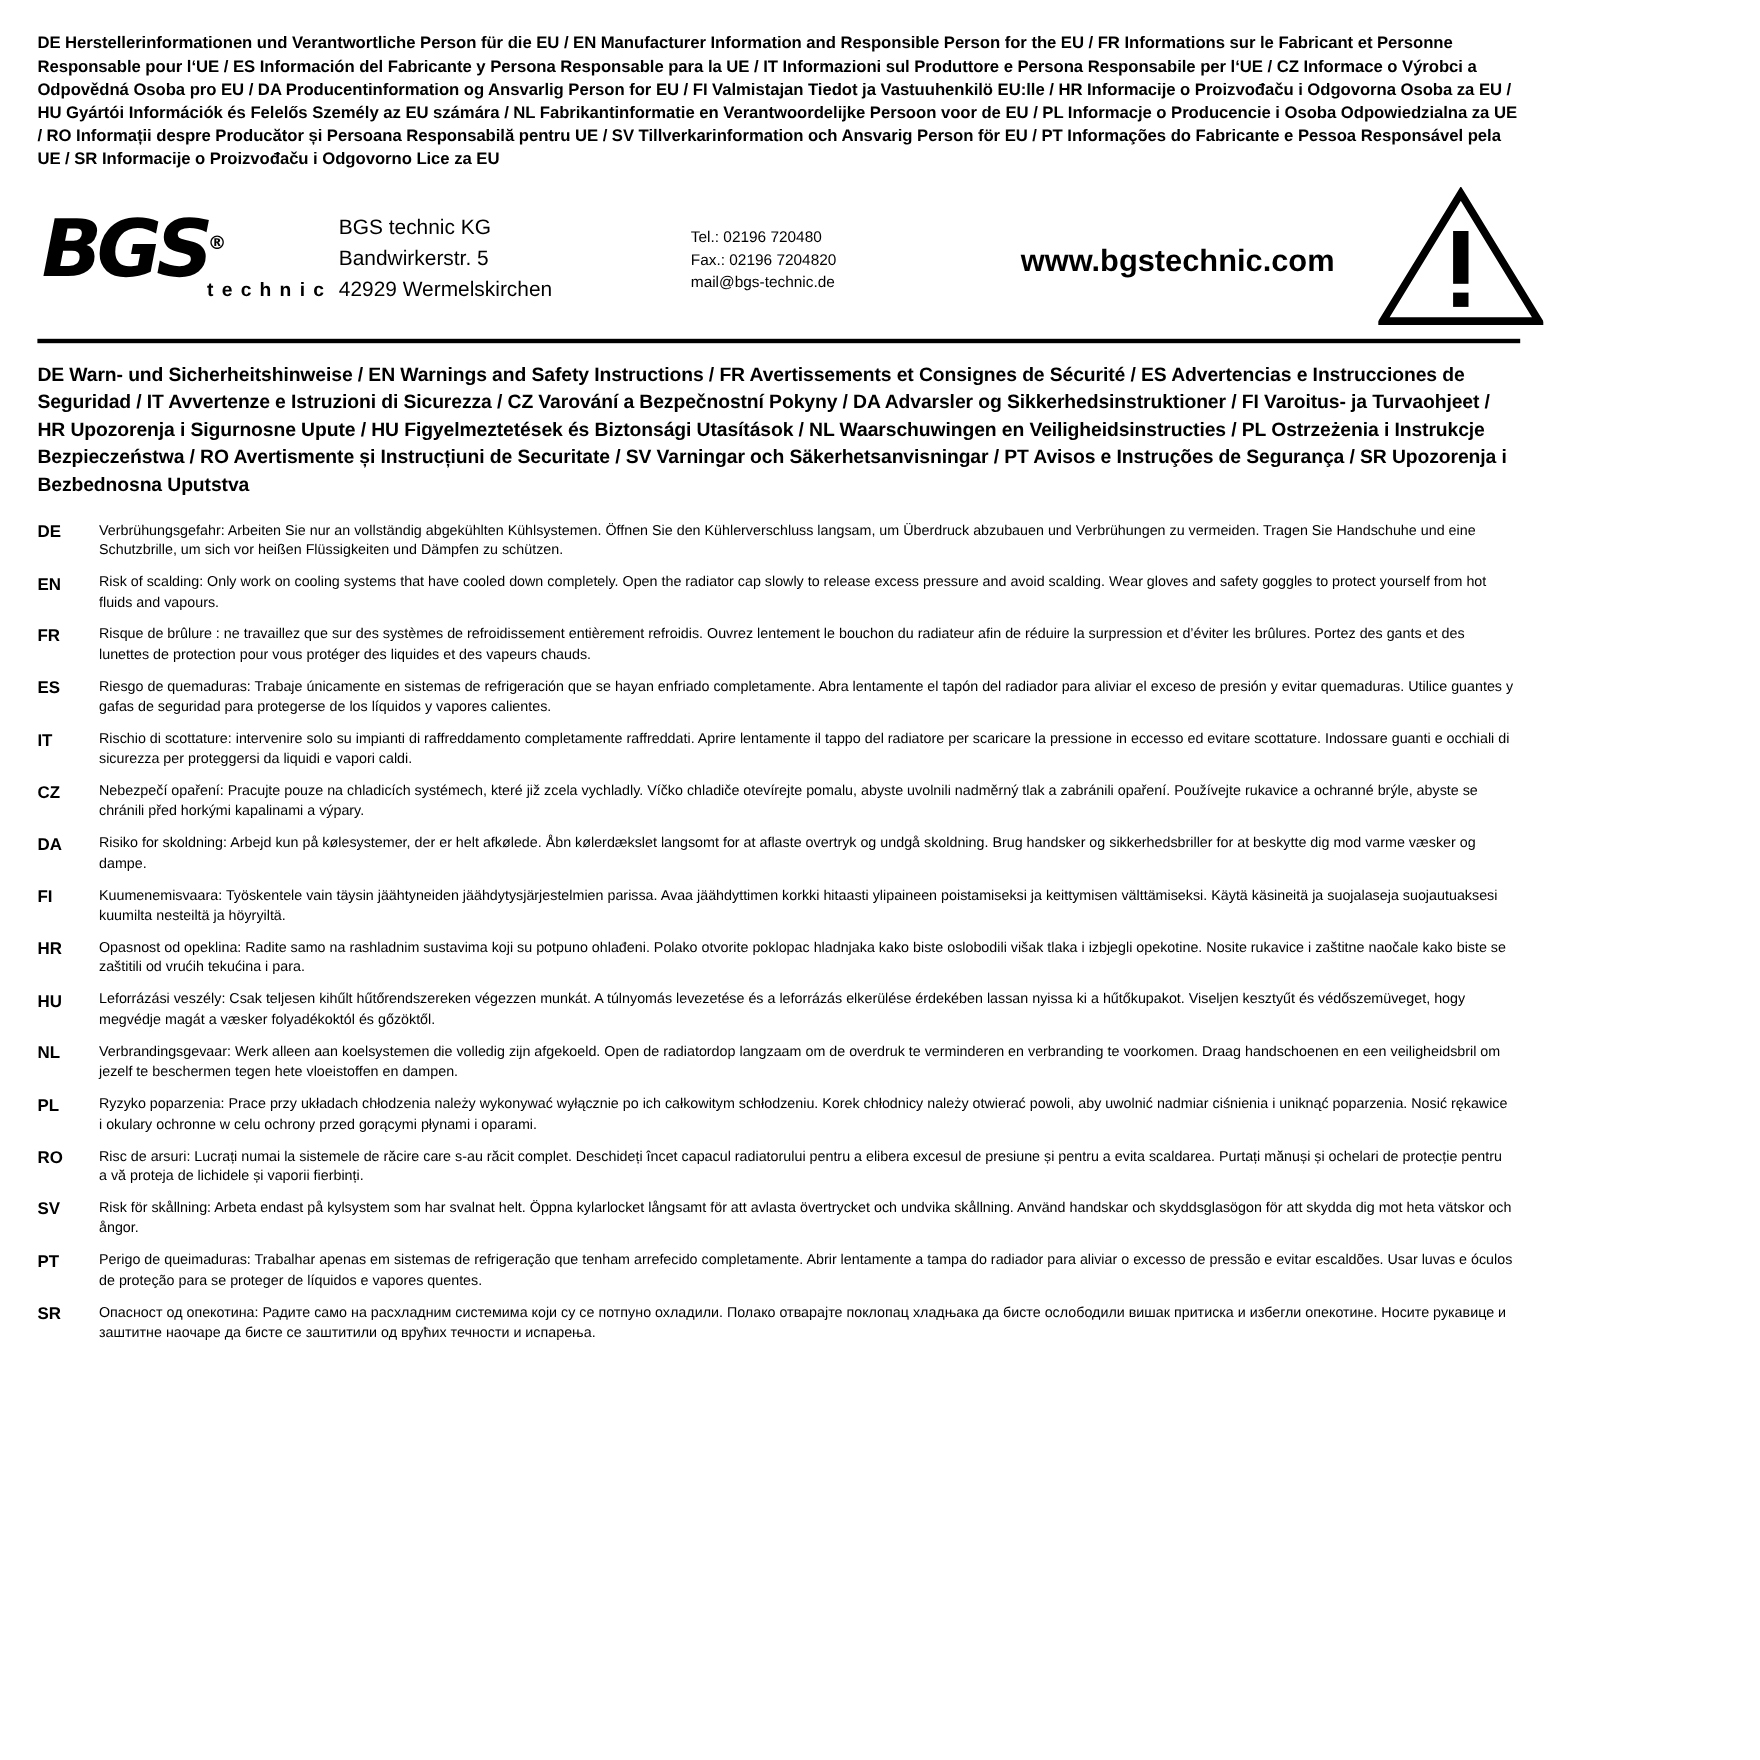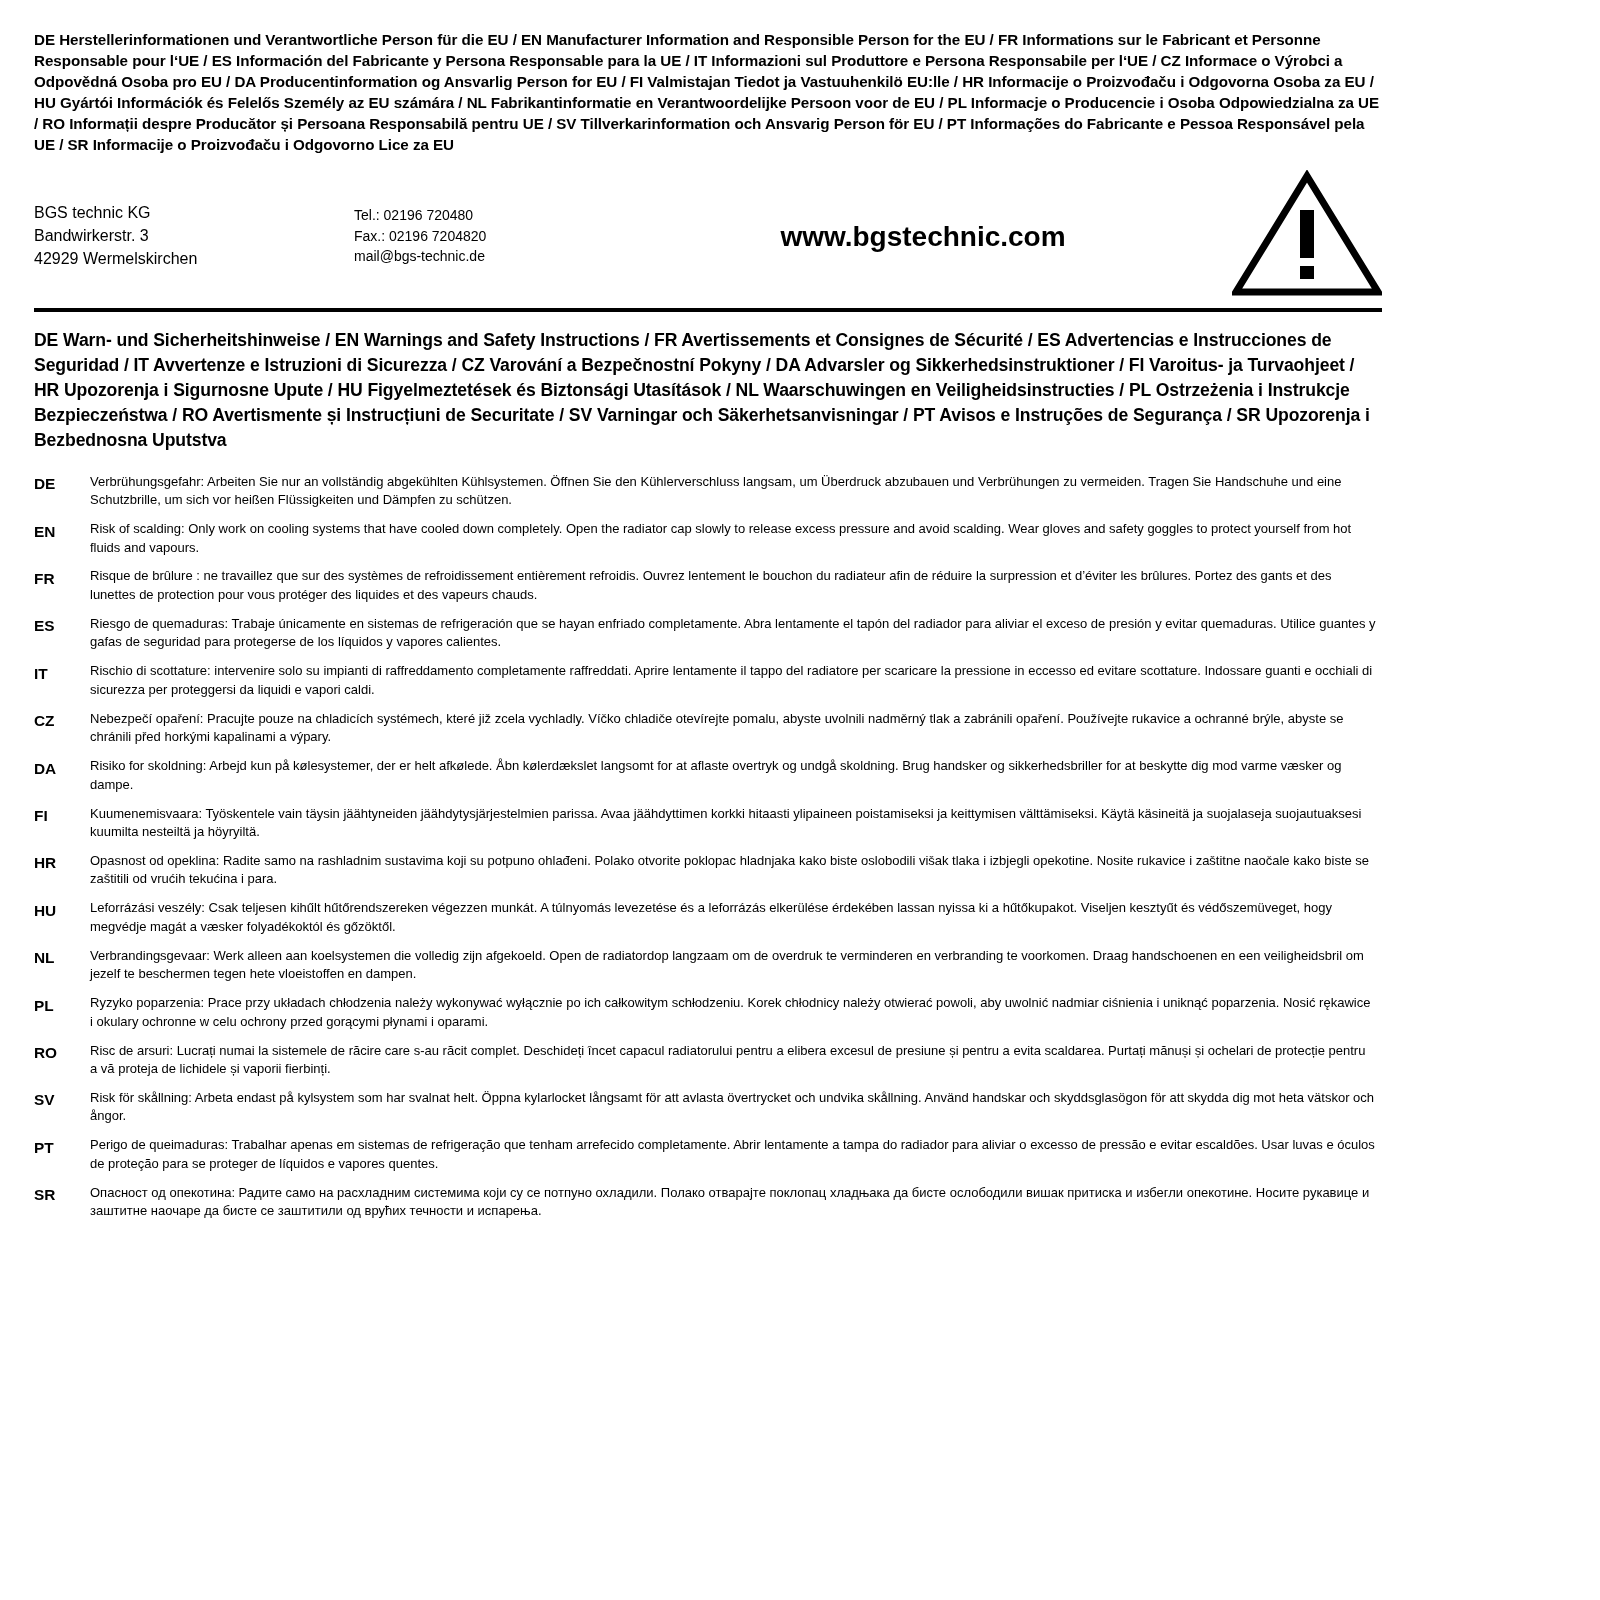--- a/index.html
+++ b/index.html
@@ -64,21 +64,21 @@
   .logo-technic {
     font-size: 17.5px;
     font-weight: bold;
     letter-spacing: 7.5px;
     text-align: right;
     padding-right: 6px;
     margin-top: -6px;
   }
   .addr-block {
     flex: 0 0 320px;
-    font-size: 16px;
+    font-size: 19px;
     line-height: 1.45;
     padding-top: 4px;
   }
   .contact-block {
     flex: 0 0 300px;
     font-size: 14px;
     line-height: 1.45;
     padding-top: 4px;
   }
   .web-block {
@@ -130,24 +130,28 @@
 </style>
 </head>
 <body>
 
 <div class="page">
 
   <div class="header-langs">DE Herstellerinformationen und Verantwortliche Person für die EU  /  EN Manufacturer Information and Responsible Person for the EU  /  FR Informations sur le Fabricant et Personne Responsable pour l‘UE  /  ES Información del Fabricante y Persona Responsable para la UE  /  IT Informazioni sul Produttore e Persona Responsabile per l‘UE  /  CZ Informace o Výrobci a Odpovědná Osoba pro EU  /  DA Producentinformation og Ansvarlig Person for EU  /  FI Valmistajan Tiedot ja Vastuuhenkilö EU:lle  /  HR Informacije o Proizvođaču i Odgovorna Osoba za EU  /  HU Gyártói Információk és Felelős Személy az EU számára  /  NL Fabrikantinformatie en Verantwoordelijke Persoon voor de EU  /  PL Informacje o Producencie i Osoba Odpowiedzialna za UE  /  RO Informații despre Producător și Persoana Responsabilă pentru UE  /  SV Tillverkarinformation och Ansvarig Person för EU  /  PT Informações do Fabricante e Pessoa Responsável pela UE  /  SR Informacije o Proizvođaču i Odgovorno Lice za EU</div>
 
   <div class="company-bar">
 
+    <div class="logo-block">
+      <div class="logo-bgs"><span>BGS</span><span class="logo-reg">®</span></div>
+      <div class="logo-technic">technic</div>
+    </div>
 
     <div class="addr-block">
       <div>BGS technic KG</div>
-      <div>Bandwirkerstr. 3</div>
+      <div>Bandwirkerstr. 5</div>
       <div>42929 Wermelskirchen</div>
     </div>
 
     <div class="contact-block">
       <div>Tel.: 02196 720480</div>
       <div>Fax.: 02196 7204820</div>
       <div>mail@bgs-technic.de</div>
     </div>
 
     <div class="web-block">www.bgstechnic.com</div>

